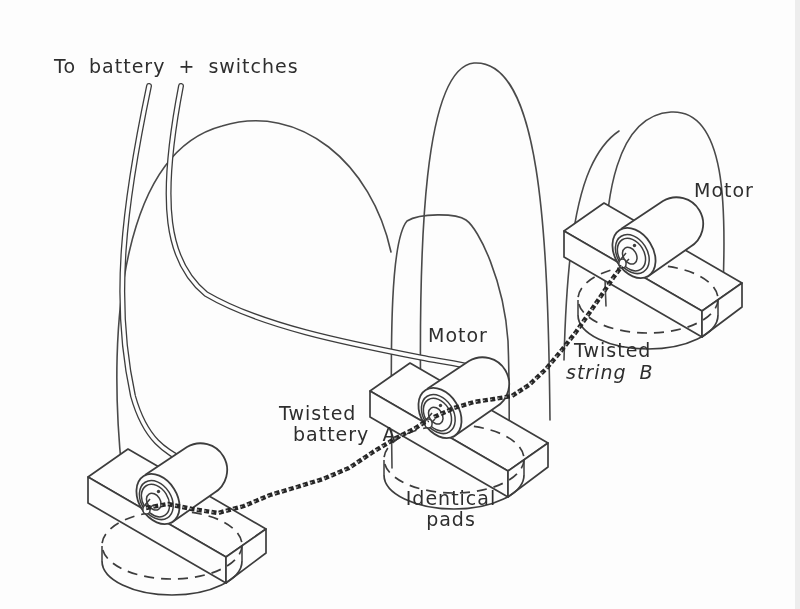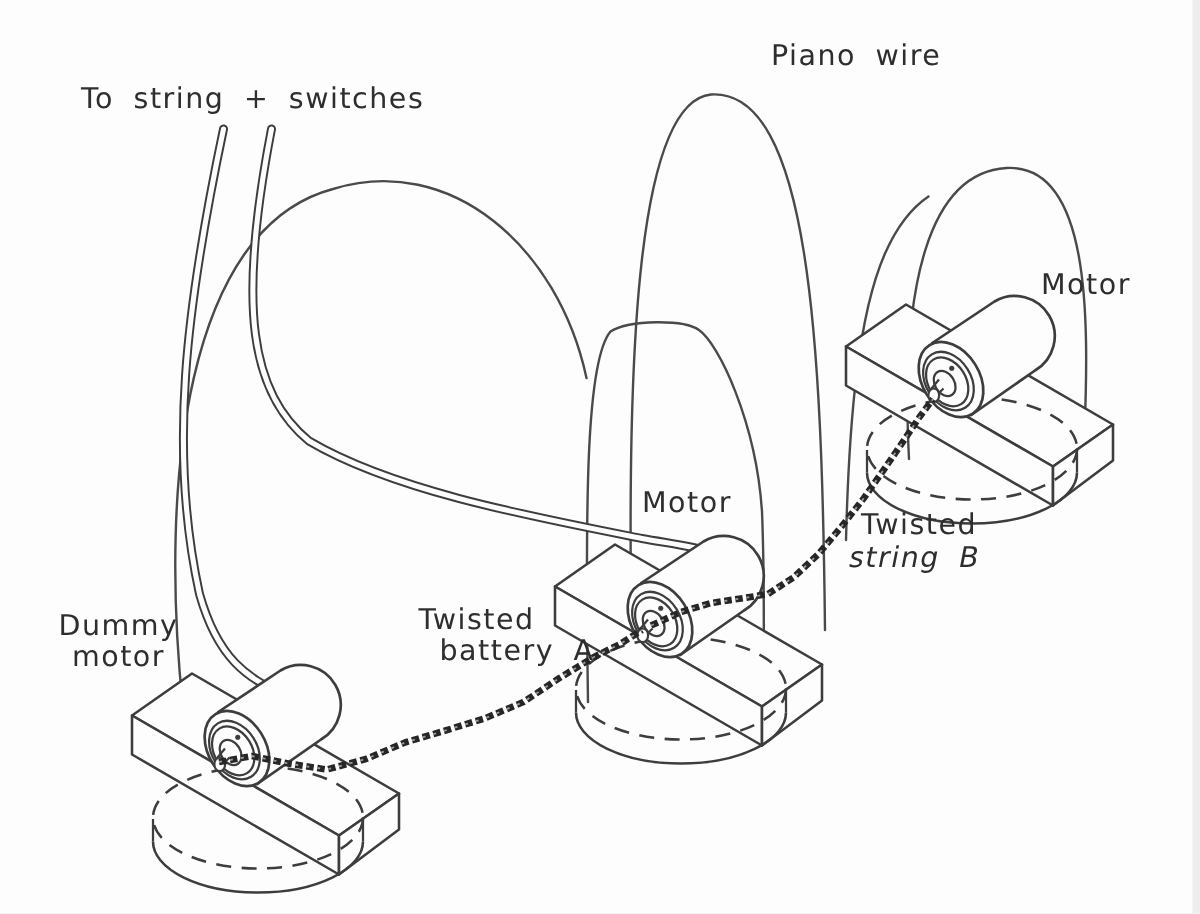--- a/index.html
+++ b/index.html
@@ -76,34 +76,33 @@
     </g>
 
     <g fill="none">
       <path d="M 146,508 L 168,504 L 192,509 L 218,513 L 244,506 L 270,495 L 297,487 L 323,479 L 349,468 L 373,452 L 396,438 L 414,429 L 428,420" stroke="#262626" stroke-width="4.4" stroke-dasharray="5 2.4" stroke-linejoin="round"></path>
       <path d="M 146,508 L 168,504 L 192,509 L 218,513 L 244,506 L 270,495 L 297,487 L 323,479 L 349,468 L 373,452 L 396,438 L 414,429 L 428,420" stroke="#9a9a9a" stroke-width="1.2" stroke-dasharray="2 5.4"></path>
       <path d="M 434,417 L 454,408 L 474,402 L 494,399 L 512,396 L 529,385 L 546,369 L 561,351 L 576,332 L 590,312 L 603,293 L 613,278 L 622,266" stroke="#262626" stroke-width="4.4" stroke-dasharray="5 2.4" stroke-linejoin="round"></path>
       <path d="M 434,417 L 454,408 L 474,402 L 494,399 L 512,396 L 529,385 L 546,369 L 561,351 L 576,332 L 590,312 L 603,293 L 613,278 L 622,266" stroke="#9a9a9a" stroke-width="1.2" stroke-dasharray="2 5.4"></path>
     </g>
   </svg>
 
-  <div class="lbl" style="left:54px;top:56px;">To string + switches</div>
+  <div class="lbl" style="left:54px;top:56px;">To battery + switches</div>
 
-  <div class="lbl" style="left:514px;top:27px;">Piano wire</div>
 
   <div class="lbl" style="left:694px;top:180px;">Motor</div>
 
   <div class="lbl" style="left:428px;top:325px;">Motor</div>
 
-  <div class="lbl center" style="left:33px;top:407px;width:92px;">
-    <div>Dummy</div>
-    <div>motor</div>
-  </div>
 
   <div class="lbl" style="left:279px;top:403px;">Twisted</div>
   <div class="lbl" style="left:293px;top:424px;">battery A</div>
 
   <div class="lbl" style="left:574px;top:340px;">Twisted</div>
   <div class="lbl" style="left:566px;top:362px;font-style:italic;">string B</div>
 
+  <div class="lbl center" style="left:401px;top:488px;width:100px;">
+    <div>Identical</div>
+    <div>pads</div>
+  </div>
 
   <div class="edge-strip"></div>
 </div>
 
 </body></html>

